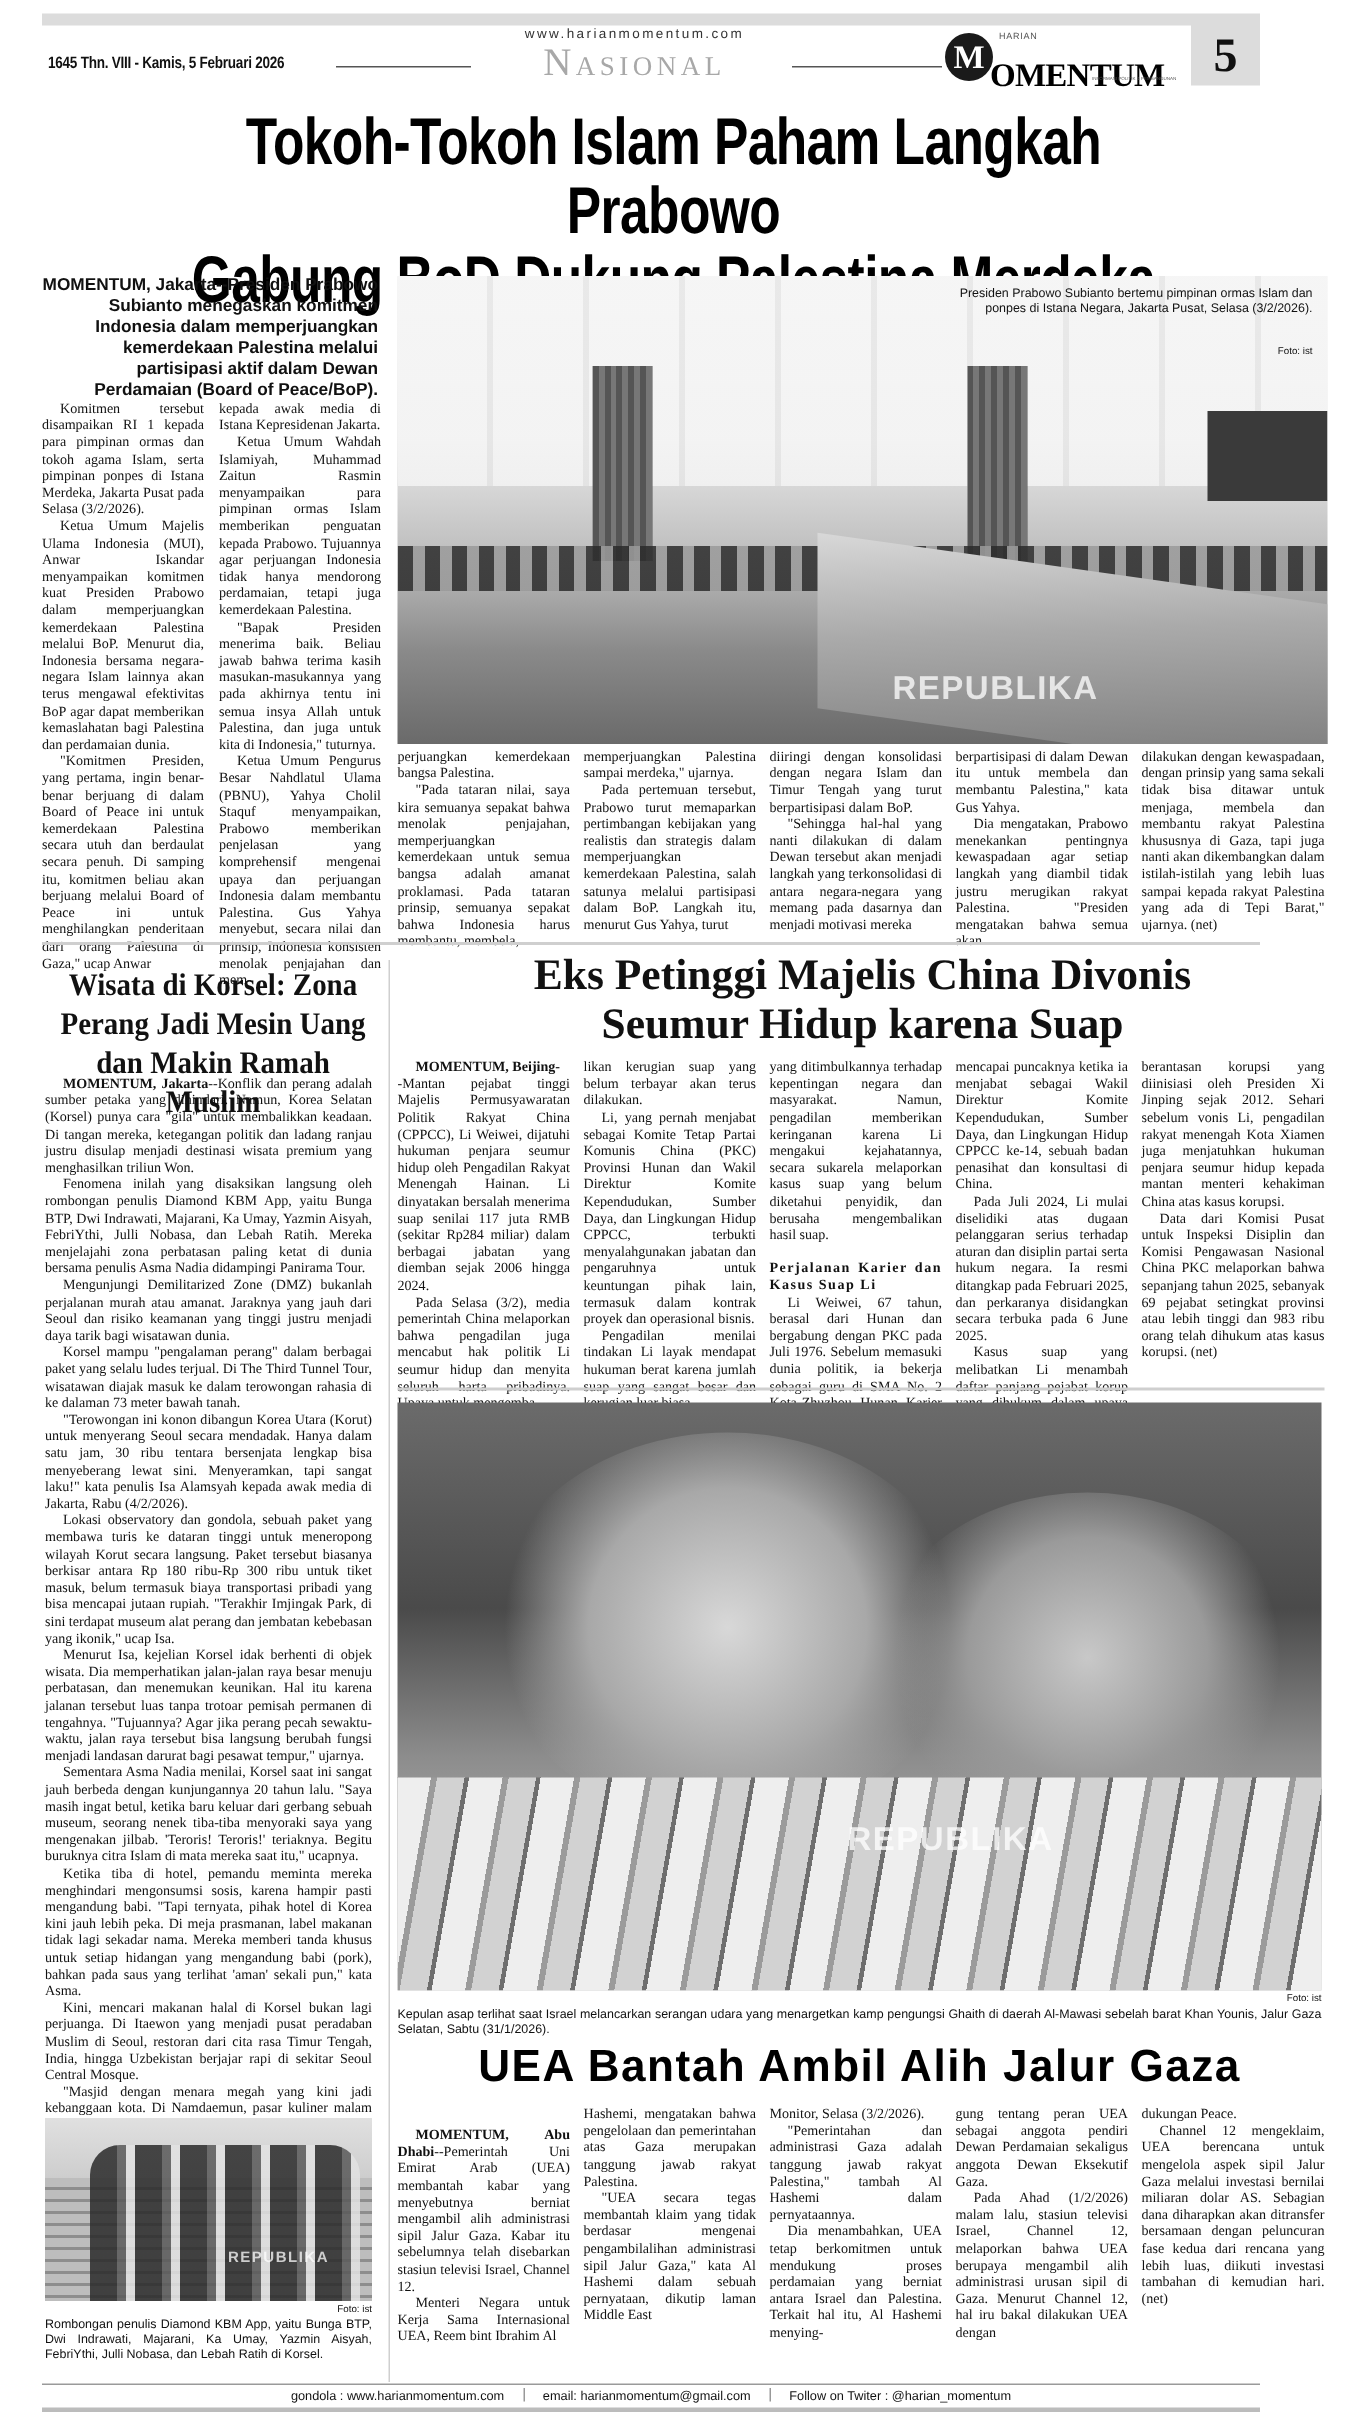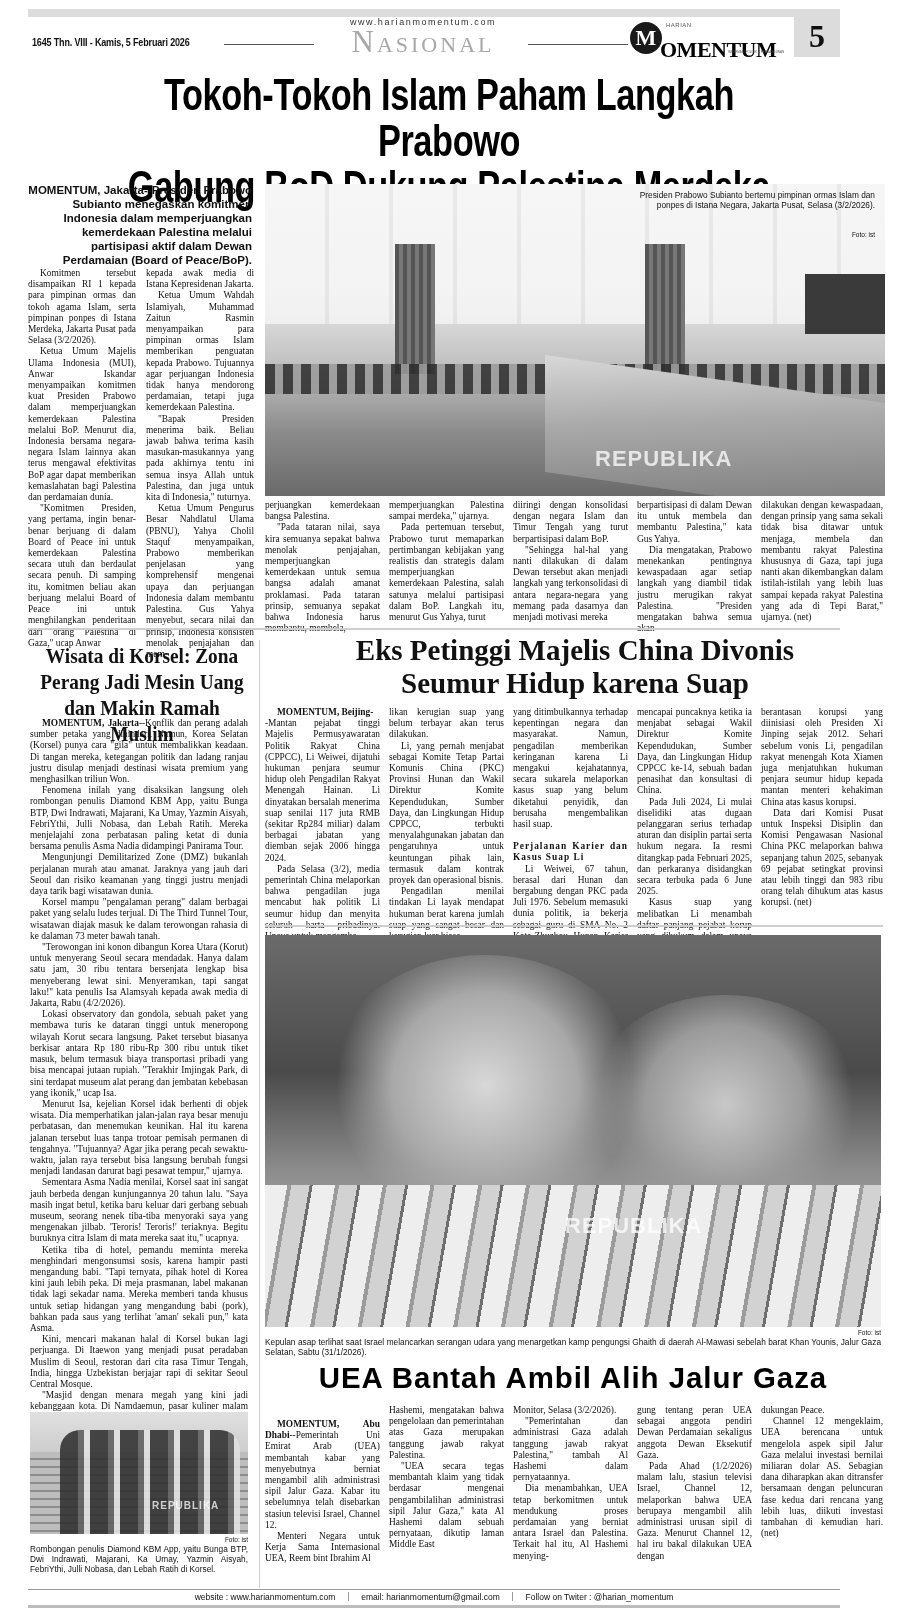--- a/index.html
+++ b/index.html
@@ -6,21 +6,21 @@
   html, body { width: 898px; height: 1616px; background: #ffffff; overflow: hidden; }
   body { position: relative; font-family: "Liberation Serif", serif; color: #111; }
 
   
   .top-bar { position: absolute; left: 28px; top: 9px; width: 812px; height: 8px; background: #dcdcdc; }
   .masthead { position: absolute; left: 28px; top: 17px; width: 812px; height: 40px; }
   .edition { position: absolute; left: 4px; top: 19px; font-family: "Liberation Sans", sans-serif; font-size: 11px; font-weight: bold; transform: scaleX(0.82); transform-origin: left; letter-spacing: -0.2px; color: #111; white-space: nowrap; }
   .rule-l { position: absolute; left: 196px; top: 27px; width: 90px; height: 1px; background: #555; }
   .rule-r { position: absolute; left: 500px; top: 27px; width: 100px; height: 1px; background: #555; }
   .site-url { position: absolute; left: 285px; top: 0px; width: 220px; text-align: center; font-family: "Liberation Sans", sans-serif; font-size: 9px; letter-spacing: 1.6px; color: #333; }
-  .section-name { position: absolute; left: 285px; top: 10px; width: 220px; text-align: center; font-family: "Liberation Serif", serif; font-size: 31px; letter-spacing: 3px; color: #a8a8a8; font-variant: small-caps; line-height: 30px; }
+  .section-name { position: absolute; left: 285px; top: 10px; width: 220px; text-align: center; font-family: "Liberation Serif", serif; font-size: 26px; letter-spacing: 3px; color: #a8a8a8; font-variant: small-caps; line-height: 30px; }
   .logo { position: absolute; left: 602px; top: 5px; width: 170px; height: 34px; }
   .logo-circle { position: absolute; left: 0; top: 0; width: 32px; height: 32px; border-radius: 50%; background: #1a1a1a; color: #fff; font-family: "Liberation Serif", serif; font-size: 22px; line-height: 32px; text-align: center; font-weight: bold; }
   .logo-harian { position: absolute; left: 36px; top: 0; font-family: "Liberation Sans", sans-serif; font-size: 6px; color: #555; letter-spacing: 0.5px; }
   .logo-word { position: absolute; left: 30px; top: 15px; font-family: "Liberation Serif", serif; font-size: 22px; font-weight: bold; color: #000000; letter-spacing: -0.5px; }
   .logo-tag { position: absolute; left: 98px; top: 28px; font-family: "Liberation Sans", sans-serif; font-size: 3px; color: #555; }
   .page-box { position: absolute; left: 766px; top: -1px; width: 46px; height: 41px; background: #dcdcdc; }
   .page-num { position: absolute; left: 0; top: 0; width: 46px; text-align: center; font-family: "Liberation Serif", serif; font-size: 32px; line-height: 40px; font-weight: bold; color: #111; }
 
   
   .headline { position: absolute; left: 20px; top: 72px; width: 858px; text-align: center; font-family: "Liberation Sans", sans-serif; font-weight: bold; font-size: 44px; line-height: 46px; transform: scaleX(0.78); transform-origin: center top; letter-spacing: -0.5px; color: #000; }
@@ -230,19 +230,19 @@
   <p class="noi">gung tentang peran UEA sebagai anggota pendiri Dewan Perdamaian sekaligus anggota Dewan Eksekutif Gaza.</p>
   <p>Pada Ahad (1/2/2026) malam lalu, stasiun televisi Israel, Channel 12, melaporkan bahwa UEA berupaya mengambil alih administrasi urusan sipil di Gaza. Menurut Channel 12, hal iru bakal dilakukan UEA dengan</p>
 </div>
 <div class="col" style="left:761px;top:1405px;width:122px;">
   <p class="noi">dukungan Peace.</p>
   <p>Channel 12 mengeklaim, UEA berencana untuk mengelola aspek sipil Jalur Gaza melalui investasi bernilai miliaran dolar AS. Sebagian dana diharapkan akan ditransfer bersamaan dengan peluncuran fase kedua dari rencana yang lebih luas, diikuti investasi tambahan di kemudian hari. (net)</p>
 </div>
 
 <div class="footer-top"></div>
 <footer class="footer">
-  <span>website : www.harianmomentum.com</span>
+  <span>gondola : www.harianmomentum.com</span>
   <span class="sep"></span>
   <span>email: harianmomentum@gmail.com</span>
   <span class="sep"></span>
   <span>Follow on Twiter : @harian_momentum</span>
 </footer>
 <div class="footer-bottom"></div>
 
 </body></html>

